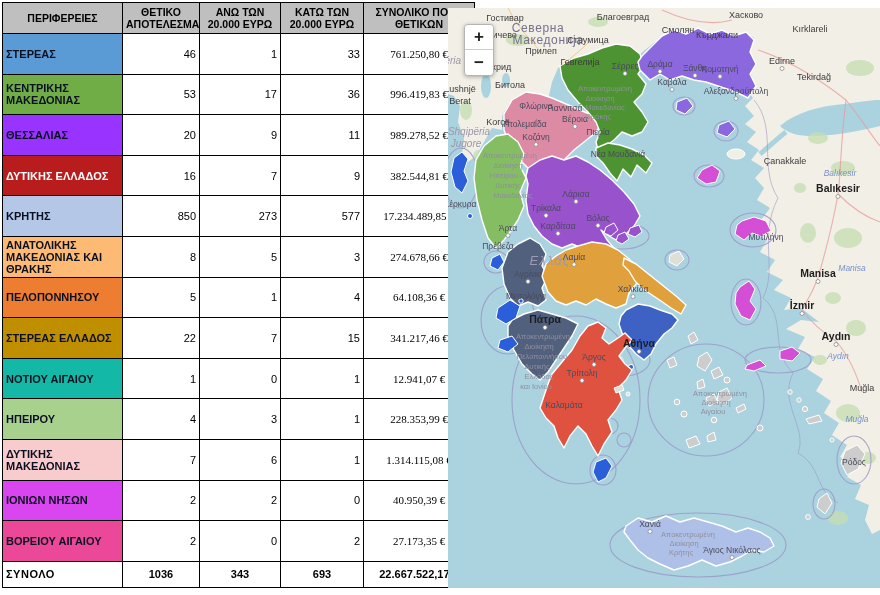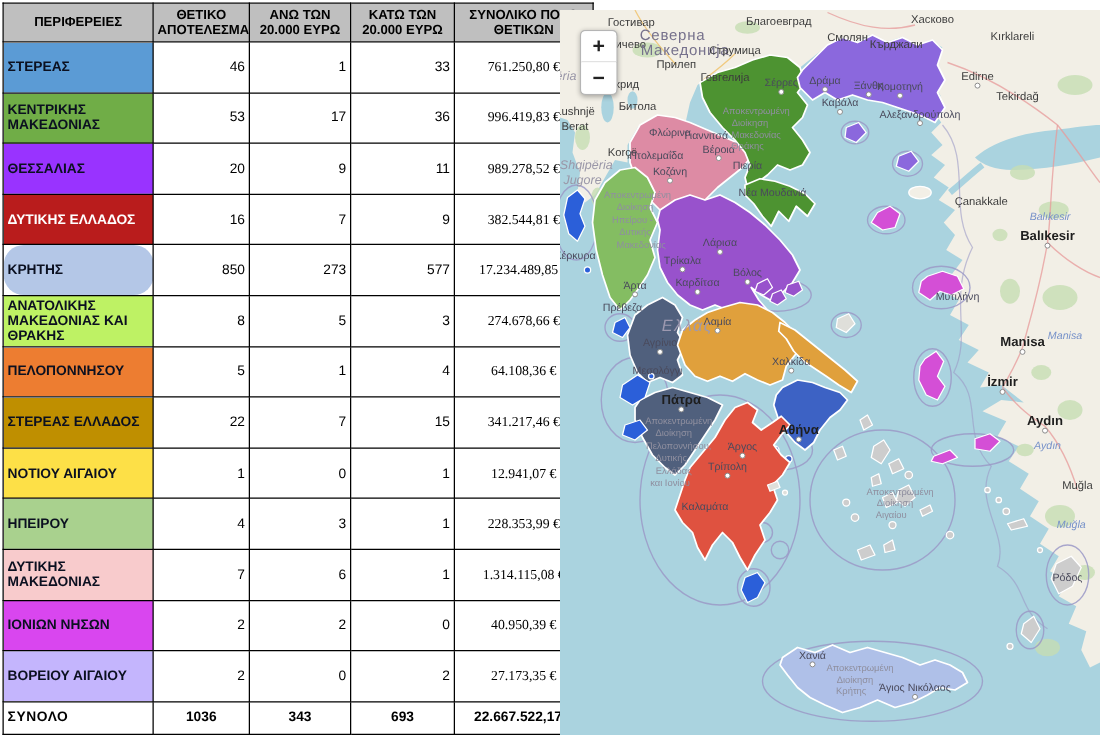--- a/index.html
+++ b/index.html
@@ -96,29 +96,29 @@
 
     <tr class="data-row">
       <td class="c-region" style="background: #b91c1c; color: rgb(255, 255, 255);">ΔΥΤΙΚΗΣ ΕΛΛΑΔΟΣ</td>
       <td class="c-num">16</td>
       <td class="c-num">7</td>
       <td class="c-num">9</td>
       <td class="c-amt">382.544,81 €</td>
     </tr>
 
     <tr class="data-row">
-      <td class="c-region" style="background: rgb(180, 199, 231); color: rgb(11, 16, 32); border-radius: 16px;">ΚΡΗΤΗΣ</td>
+      <td class="c-region" style="background: rgb(180, 199, 231); color: rgb(11, 16, 32);">ΚΡΗΤΗΣ</td>
       <td class="c-num">850</td>
       <td class="c-num">273</td>
       <td class="c-num">577</td>
       <td class="c-amt">17.234.489,85 €</td>
     </tr>
 
     <tr class="data-row">
-      <td class="c-region" style="background: #bef264; color: rgb(11, 16, 32); margin-left: 47px;">ΑΝΑΤΟΛΙΚΗΣ ΜΑΚΕΔΟΝΙΑΣ ΚΑΙ ΘΡΑΚΗΣ</td>
+      <td class="c-region" style="background: #fdba74; color: rgb(11, 16, 32); margin-left: 47px;">ΑΝΑΤΟΛΙΚΗΣ ΜΑΚΕΔΟΝΙΑΣ ΚΑΙ ΘΡΑΚΗΣ</td>
       <td class="c-num">8</td>
       <td class="c-num">5</td>
       <td class="c-num">3</td>
       <td class="c-amt">274.678,66 €</td>
     </tr>
 
     <tr class="data-row">
       <td class="c-region" style="background: rgb(237, 125, 49); color: rgb(11, 16, 32);">ΠΕΛΟΠΟΝΝΗΣΟΥ</td>
       <td class="c-num">5</td>
       <td class="c-num">1</td>
@@ -128,21 +128,21 @@
 
     <tr class="data-row">
       <td class="c-region" style="background: rgb(191, 143, 0); color: rgb(11, 16, 32);">ΣΤΕΡΕΑΣ ΕΛΛΑΔΟΣ</td>
       <td class="c-num">22</td>
       <td class="c-num">7</td>
       <td class="c-num">15</td>
       <td class="c-amt">341.217,46 €</td>
     </tr>
 
     <tr class="data-row">
-      <td class="c-region" style="background: #fde047; color: rgb(11, 16, 32);">ΝΟΤΙΟΥ ΑΙΓΑΙΟΥ</td>
+      <td class="c-region" style="background: #14b8a6; color: rgb(11, 16, 32);">ΝΟΤΙΟΥ ΑΙΓΑΙΟΥ</td>
       <td class="c-num">1</td>
       <td class="c-num">0</td>
       <td class="c-num">1</td>
       <td class="c-amt">12.941,07 €</td>
     </tr>
 
     <tr class="data-row">
       <td class="c-region" style="background: rgb(169, 209, 142); color: rgb(11, 16, 32);">ΗΠΕΙΡΟΥ</td>
       <td class="c-num">4</td>
       <td class="c-num">3</td>
@@ -160,21 +160,21 @@
 
     <tr class="data-row">
       <td class="c-region" style="background: #d946ef; color: rgb(11, 16, 32);">ΙΟΝΙΩΝ ΝΗΣΩΝ</td>
       <td class="c-num">2</td>
       <td class="c-num">2</td>
       <td class="c-num">0</td>
       <td class="c-amt">40.950,39 €</td>
     </tr>
 
     <tr class="data-row">
-      <td class="c-region" style="background: #c4b5fd; color: rgb(11, 16, 32);">ΒΟΡΕΙΟΥ ΑΙΓΑΙΟΥ</td>
+      <td class="c-region" style="background: #ec4899; color: rgb(11, 16, 32);">ΒΟΡΕΙΟΥ ΑΙΓΑΙΟΥ</td>
       <td class="c-num">2</td>
       <td class="c-num">0</td>
       <td class="c-num">2</td>
       <td class="c-amt">27.173,35 €</td>
     </tr>
   </tbody>
     <tfoot>
       <tr class="total-row">
         <td class="t-label">ΣΥΝΟΛΟ</td>
         <td class="t-num">1036</td>

